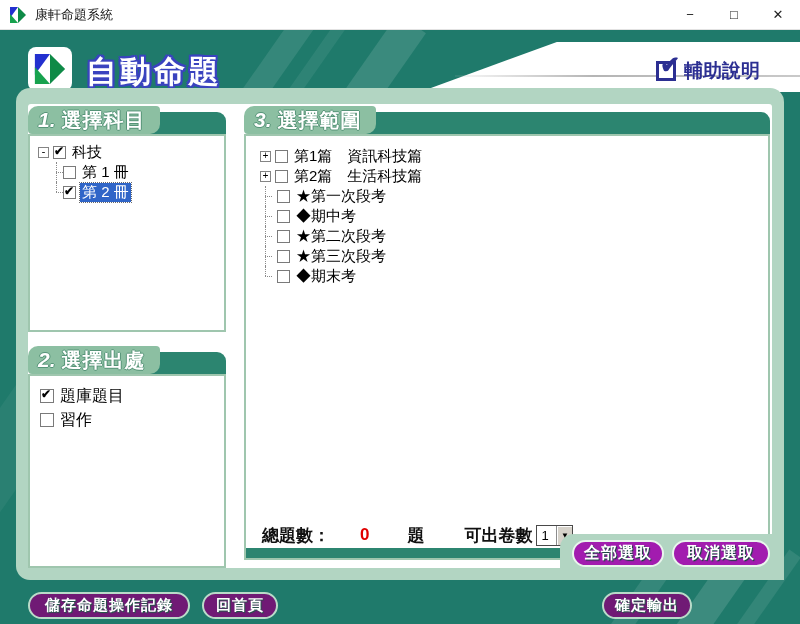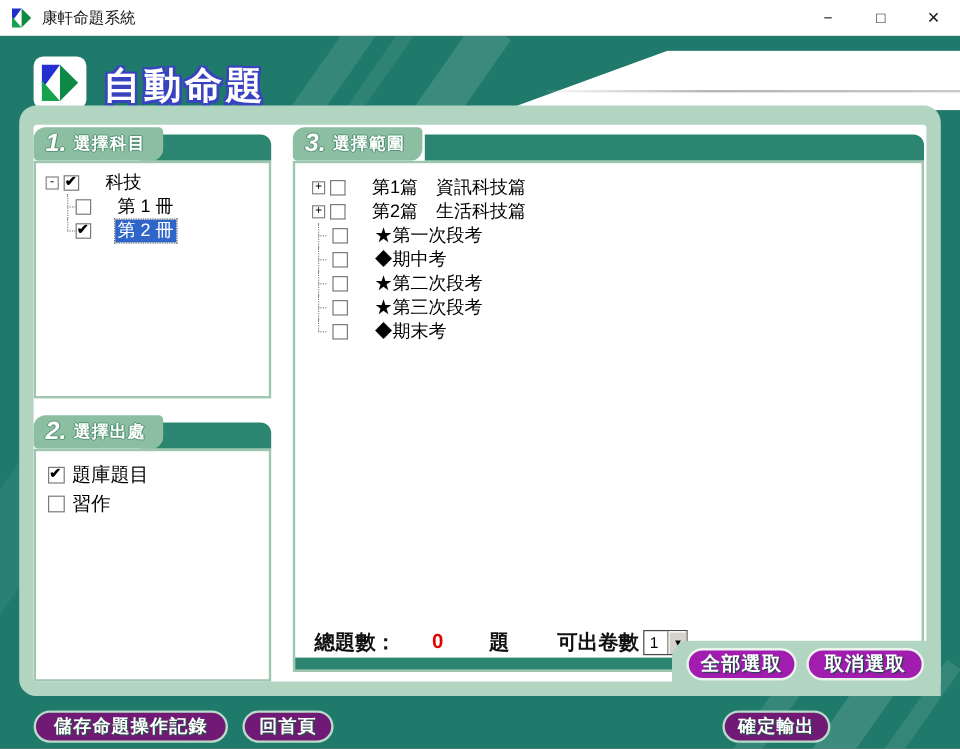--- a/index.html
+++ b/index.html
@@ -29,33 +29,33 @@
 
   
   .main-panel { position:absolute; left:16px; top:88px; width:768px; height:492px; background:#b2d5c2; border-radius:14px; }
   .inner-white { position:absolute; left:28px; top:104px; width:744px; height:464px; background:#ffffff; border-radius:3px; }
 
   
   .sec { position:absolute; height:28px; }
   .sec-bar { position:absolute; left:90px; right:0; top:6px; bottom:0; background:#2c8570; border-radius:0 9px 0 0; }
   .sec-lab { position:absolute; left:0; top:0; height:28px; padding:0 14px 0 10px; background:#8cbfa2; border-radius:10px 4px 10px 4px; display:flex; align-items:center; gap:6px; }
   .sec-num { font-size:21px; font-weight:900; font-style:italic; color:#fff; text-shadow:1px 0 #569478, -1px 0 #569478, 0 1px #569478, 0 -1px #569478; }
-  .sec-title { font-size:14px; font-weight:bold; color:#fff; letter-spacing:1px; text-shadow:1px 0 #569478, -1px 0 #569478, 0 1px #569478, 0 -1px #569478; }
+  .sec-title { font-size:20px; font-weight:bold; color:#fff; letter-spacing:1px; text-shadow:1px 0 #569478, -1px 0 #569478, 0 1px #569478, 0 -1px #569478; }
 
   
   .wbox { position:absolute; background:#fff; border:2px solid #9fc6ae; }
 
   
   .tree { position:absolute; font-size:15px; color:#000; }
   .trow { display:flex; align-items:center; height:20px; white-space:nowrap; }
   .expand { width:11px; height:11px; border:1px solid #848484; background:#fff; font-size:10px; line-height:9px; text-align:center; color:#000; flex:0 0 11px; font-family:"Liberation Mono", monospace; }
   .gap4 { width:4px; flex:0 0 4px; }
   .chk { position:relative; width:13px; height:13px; border:1px solid #7a7a7a; background:#fff; flex:0 0 13px; }
   .chk.checked::after { content:"✔"; position:absolute; left:0px; top:-3px; font-size:12px; font-weight:900; color:#000; }
-  .tlabel { margin-left:20px; padding:0 2px; }
+  .tlabel { margin-left:4px; padding:0 2px; }
   .tlabel.selected { background:#2f65c8; color:#fff; outline:1px dotted #6a6a6a; }
   .conn { position:relative; width:12px; height:20px; flex:0 0 12px; }
   .conn::before { content:""; position:absolute; left:5px; top:0; bottom:0; border-left:1px dotted #8a8a8a; }
   .conn.end::before { bottom:10px; }
   .conn::after { content:""; position:absolute; left:5px; top:10px; width:7px; border-top:1px dotted #8a8a8a; }
   .child { margin-left:13px; }
 
   
   .srow { display:flex; align-items:center; height:24px; font-size:16px; color:#000; }
   .srow .chk { width:14px; height:14px; flex:0 0 14px; }
@@ -108,20 +108,24 @@
   <div class="swoosh"></div>
   <div class="swoosh-line"></div>
   <div class="logo-box">
     <svg width="34" height="34" viewBox="0 0 18 18">
       <polygon points="1,1 9,1 1,12" fill="#2330cf"></polygon>
       <polygon points="1,17 9,17 1,8" fill="#17a24e"></polygon>
       <polygon points="9,1 17,9 9,17" fill="#0e8a47"></polygon>
     </svg>
   </div>
   <div class="app-title">自動命題</div>
+  <div class="help">
+    <span class="help-icon"></span>
+    <span class="help-label">輔助說明</span>
+  </div>
 
   <div class="main-panel"></div>
   <div class="inner-white"></div>
 
   <div class="sec" style="left:28px; top:106px; width:198px;">
     <div class="sec-bar"></div>
     <div class="sec-lab">
       <span class="sec-num">1.</span>
       <span class="sec-title">選擇科目</span>
     </div>

